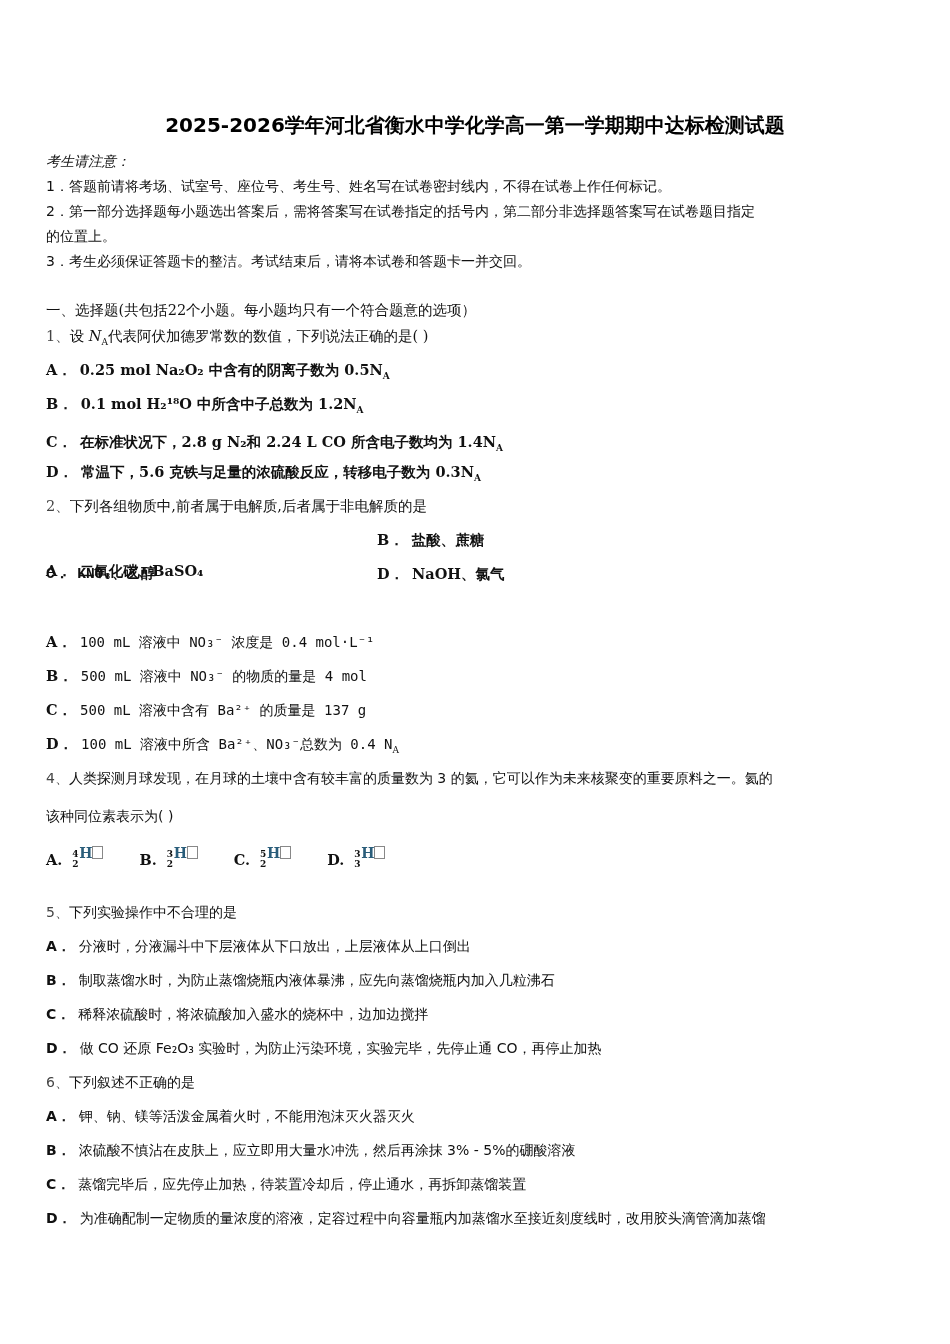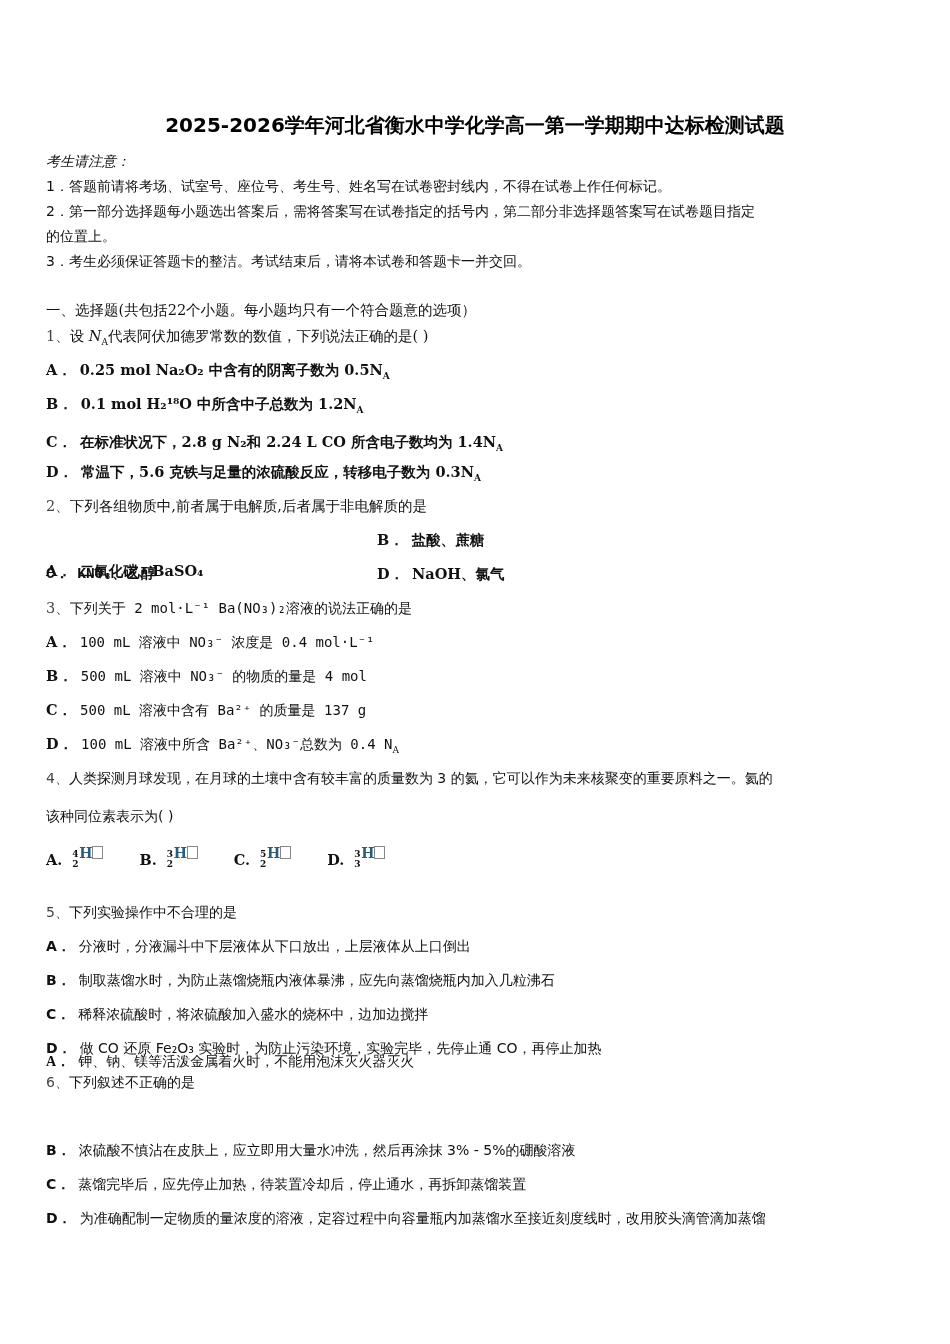--- a/index.html
+++ b/index.html
@@ -70,23 +70,20 @@
   <div class="line bold" style="top:530px; left:377px;">
     <span class="opt-label">B．</span><span>盐酸、蔗糖</span>
   </div>
   <div class="line bold" style="top:564px;font-family:Liberation Mono, monospace;">
     <span class="opt-label">C．</span><span>KNO₃、乙醇</span>
   </div>
   <div class="line bold" style="top:564px; left:377px;">
     <span class="opt-label">D．</span><span>NaOH、氯气</span>
   </div>
 
-  <div class="line" style="top:598px;">
-    <span class="qnum">3、</span><span class="mono">下列关于 2 mol·L⁻¹ Ba(NO₃)₂溶液的说法正确的是</span>
-  </div>
   <div class="line" style="top:632px;">
     <span class="opt-label">A．</span><span class="mono">100 mL 溶液中 NO₃⁻ 浓度是 0.4 mol·L⁻¹</span>
   </div>
   <div class="line" style="top:666px;">
     <span class="opt-label">B．</span><span class="mono">500 mL 溶液中 NO₃⁻ 的物质的量是 4 mol</span>
   </div>
   <div class="line" style="top:700px;">
     <span class="opt-label">C．</span><span class="mono">500 mL 溶液中含有 Ba²⁺ 的质量是 137 g</span>
   </div>
   <div class="line" style="top:734px;">
@@ -124,21 +121,21 @@
   <div class="line notice" style="top:1004px;">
     <span class="opt-label">C．</span><span>稀释浓硫酸时，将浓硫酸加入盛水的烧杯中，边加边搅拌</span>
   </div>
   <div class="line notice" style="top:1038px;">
     <span class="opt-label">D．</span><span>做 CO 还原 Fe₂O₃ 实验时，为防止污染环境，实验完毕，先停止通 CO，再停止加热</span>
   </div>
 
   <div class="line notice" style="top:1072px;">
     <span class="qnum">6、</span><span>下列叙述不正确的是</span>
   </div>
-  <div class="line notice" style="top:1052px;font-family:Liberation Serif, serif;">
+  <div class="line notice" style="top:1106px;">
     <span class="opt-label">A．</span><span>钾、钠、镁等活泼金属着火时，不能用泡沫灭火器灭火</span>
   </div>
   <div class="line notice" style="top:1140px;">
     <span class="opt-label">B．</span><span>浓硫酸不慎沾在皮肤上，应立即用大量水冲洗，然后再涂抹 3% - 5%的硼酸溶液</span>
   </div>
   <div class="line notice" style="top:1174px;">
     <span class="opt-label">C．</span><span>蒸馏完毕后，应先停止加热，待装置冷却后，停止通水，再拆卸蒸馏装置</span>
   </div>
   <div class="line notice" style="top:1208px;">
     <span class="opt-label">D．</span><span>为准确配制一定物质的量浓度的溶液，定容过程中向容量瓶内加蒸馏水至接近刻度线时，改用胶头滴管滴加蒸馏</span>

